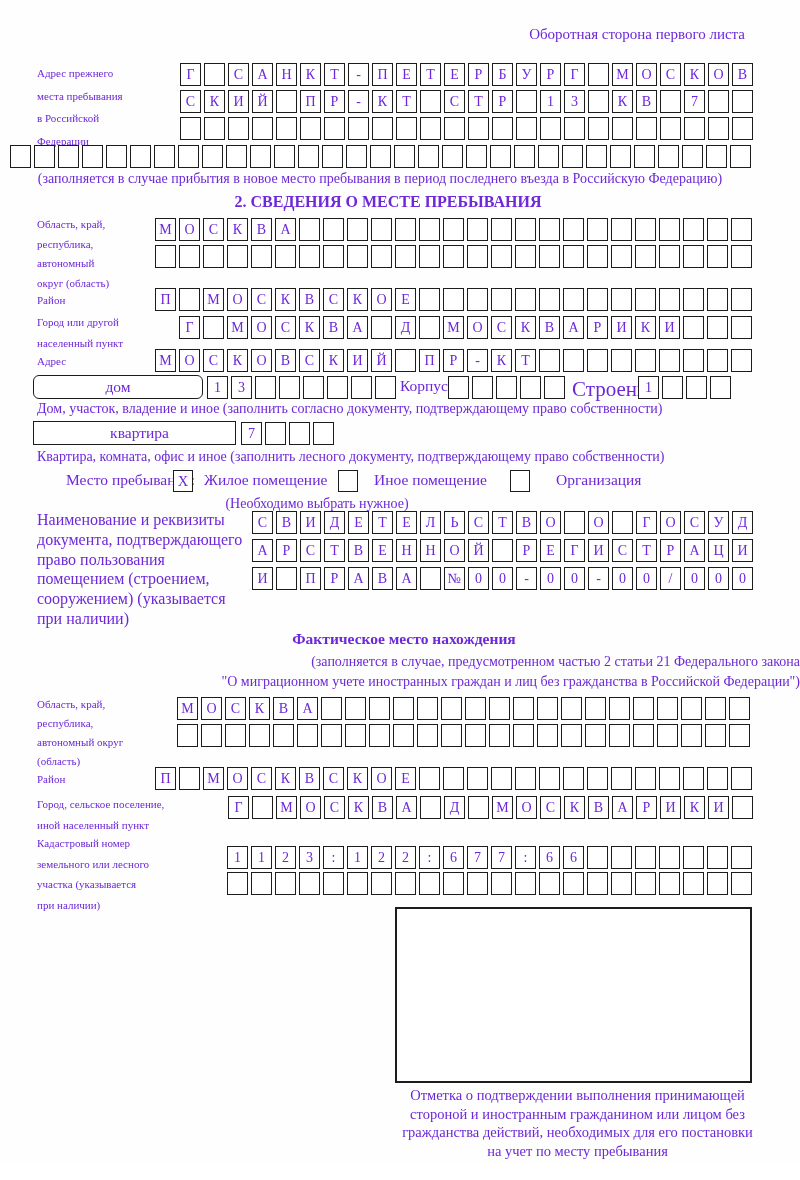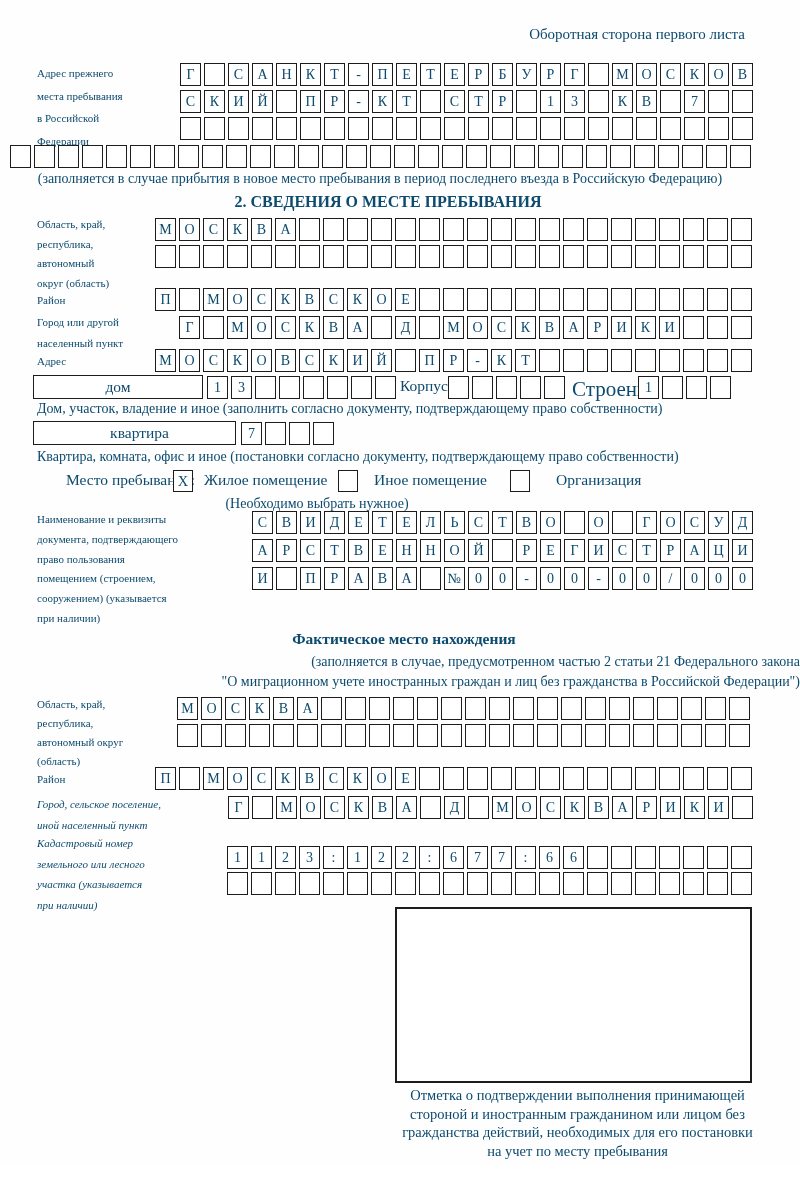--- a/index.html
+++ b/index.html
@@ -1,25 +1,25 @@
 <!DOCTYPE html>
 <html><head>
 <meta charset="utf-8">
 <style>
   * { margin:0; padding:0; box-sizing:border-box; }
   html,body { background:#ffffff; }
   .page {
     position:relative; width:800px; height:1164px; background:#fefefe;
-    font-family:"Liberation Serif","DejaVu Serif",serif; color:#0c4a6e;
+    font-family:"Liberation Serif","DejaVu Serif",serif; color:#6d28d9;
     overflow:hidden;
   }
   .abs { position:absolute; }
   .label { font-size:11px; line-height:19.5px; white-space:pre-line; }
   .lh22 { line-height:22.5px; }
-  .lh20 { line-height:20.5px;font-style:italic; }
+  .lh20 { line-height:20.5px; }
   .lh21 { line-height:21px; }
   .note { font-size:14px; white-space:pre-line; }
   .bold { font-weight:bold; }
   .center { text-align:center; }
   .cells { position:absolute; display:flex; column-gap:3px; }
   .cell {
     width:21px; height:23px; border:1.8px solid #1c1c1c; background:#fff;
     display:flex; align-items:center; justify-content:center;
     font-size:14px; flex:0 0 auto;
   }
@@ -298,21 +298,21 @@
       <span class="cell"></span>
       <span class="cell"></span>
       <span class="cell"></span>
       <span class="cell"></span>
       <span class="cell"></span>
       <span class="cell"></span>
       <span class="cell"></span>
       <span class="cell"></span>
     </div>
 
-  <div class="widebox" style="left:33px; top:375px; width:170px; height:24px;">
+  <div class="widebox" style="left:33px; top:375px; width:170px; height:24px;border-radius:6px;">
     <span>дом</span>
   </div>
   <div class="cells" style="left:207px; top:376px;">
       <span class="cell">1</span>
       <span class="cell">3</span>
       <span class="cell"></span>
       <span class="cell"></span>
       <span class="cell"></span>
       <span class="cell"></span>
       <span class="cell"></span>
@@ -337,34 +337,34 @@
 
   <div class="widebox" style="left:33px; top:421px; width:203px; height:24px;padding-left:10px;">
     <span>квартира</span>
   </div>
   <div class="cells" style="left:241px; top:422px;">
       <span class="cell">7</span>
       <span class="cell"></span>
       <span class="cell"></span>
       <span class="cell"></span>
     </div>
-  <div class="abs note" style="left:37px; top:449px;">Квартира, комната, офис и иное (постановки согласно документу, подтверждающему право собственности)</div>
+  <div class="abs note" style="left:37px; top:449px;">Квартира, комната, офис и иное (заполнить лесного документу, подтверждающему право собственности)</div>
 
   <div class="abs" style="left:37px; top:471px; font-size:15.5px;margin-left:29px;">Место пребывания:</div>
   <div class="checkbox" style="left:173px; top:470px;">
     <span>X</span>
   </div>
   <div class="abs" style="left:204px; top:471px; font-size:15.5px;">Жилое помещение</div>
   <div class="checkbox" style="left:338px; top:470px;"></div>
   <div class="abs" style="left:374px; top:471px; font-size:15.5px;">Иное помещение</div>
   <div class="checkbox" style="left:510px; top:470px;"></div>
   <div class="abs" style="left:556px; top:471px; font-size:15.5px;">Организация</div>
   <div class="abs note center" style="left:0; top:496px; width:634px;">(Необходимо выбрать нужное)</div>
 
-  <div class="abs label" style="left:37px; top:510px; font-size:11px; line-height:19.8px;">Наименование и реквизиты
+  <div class="abs label" style="left:37px; top:510px; font-size:16px; line-height:19.8px;">Наименование и реквизиты
 документа, подтверждающего
 право пользования
 помещением (строением,
 сооружением) (указывается
 при наличии)</div>
   <div class="cells" style="left:252px; top:511px;">
       <span class="cell">С</span>
       <span class="cell">В</span>
       <span class="cell">И</span>
       <span class="cell">Д</span>

